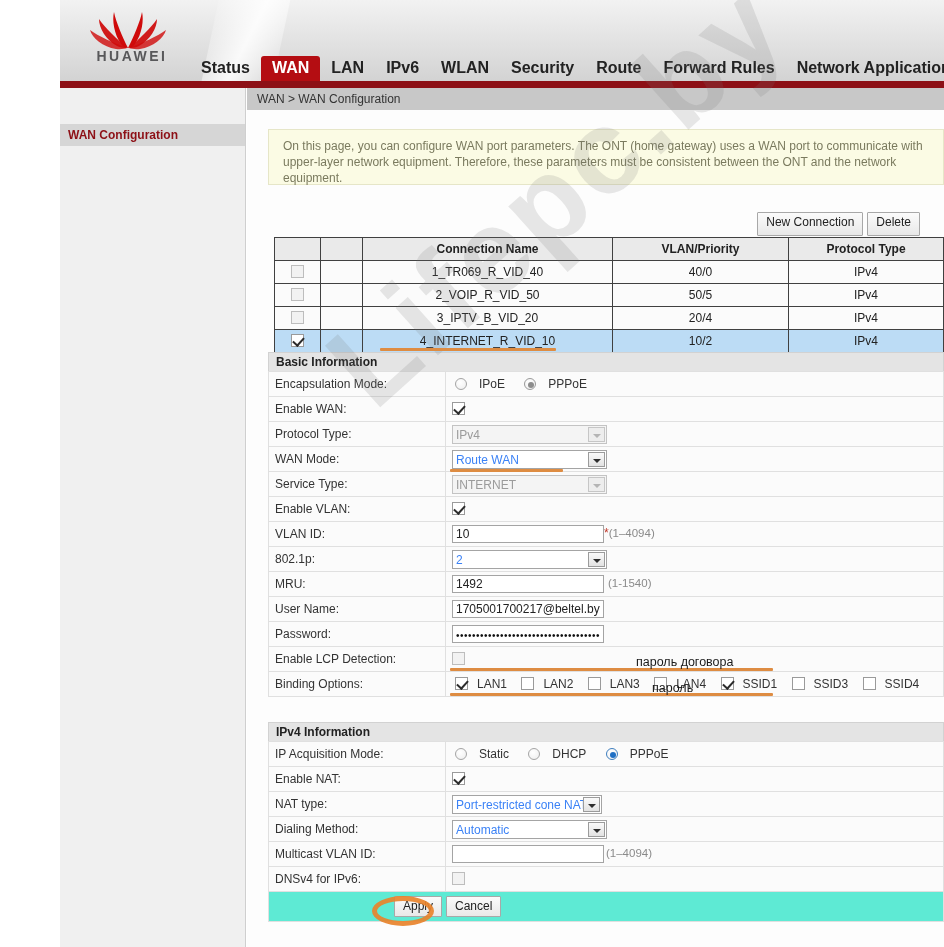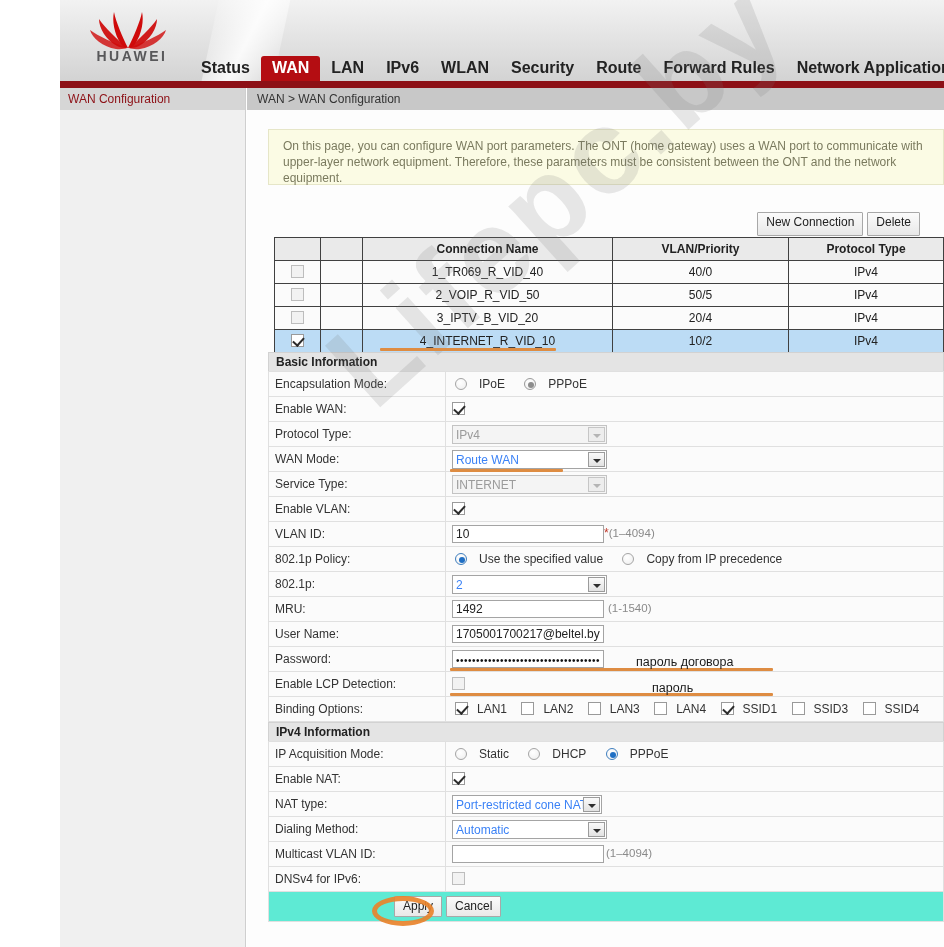--- a/index.html
+++ b/index.html
@@ -49,21 +49,21 @@
   }
 
   
   .sidebar {
     position: absolute; left: 60px; top: 88px; width: 186px; height: 859px;
     background: #f0f0f0; border-right: 1px solid #cfcfcf;
   }
   .sidebar-head {
     height: 22px; background: #d6d6d6;
     display: flex; align-items: center; padding-left: 8px;
-    font-size: 12px; font-weight: normal; color: #8d1016;
+    font-size: 12px; font-weight: bold; color: #8d1016; margin-top: 36px;
   }
 
   
   .breadcrumb {
     position: absolute; left: 247px; top: 88px; width: 697px; height: 22px;
     background: #c8c8c8; display: flex; align-items: center; padding-left: 10px;
     font-size: 12px; color: #333;
   }
 
   
@@ -330,27 +330,20 @@
       <td class="lbl">Enable VLAN:</td>
       <td class="val"><span class="ckbox checked"></span></td>
     </tr>
     <tr>
       <td class="lbl">VLAN ID:</td>
       <td class="val">
         <span class="txtbox">10</span><span class="req">*</span><span class="hint" style="margin-left:0">(1–4094)</span>
       </td>
     </tr>
     <tr>
-      <td class="lbl">802.1p Policy:</td>
-      <td class="val">
-        <span class="inline-opt"><span class="radio checked"></span><span>Use the specified value</span></span>
-        <span class="inline-opt"><span class="radio gray"></span><span>Copy from IP precedence</span></span>
-      </td>
-    </tr>
-    <tr>
       <td class="lbl">802.1p:</td>
       <td class="val">
         <span class="selbox"><span>2</span><span class="arrow"></span></span>
       </td>
     </tr>
     <tr>
       <td class="lbl">MRU:</td>
       <td class="val">
         <span class="txtbox">1492</span><span class="hint">(1-1540)</span>
       </td>

